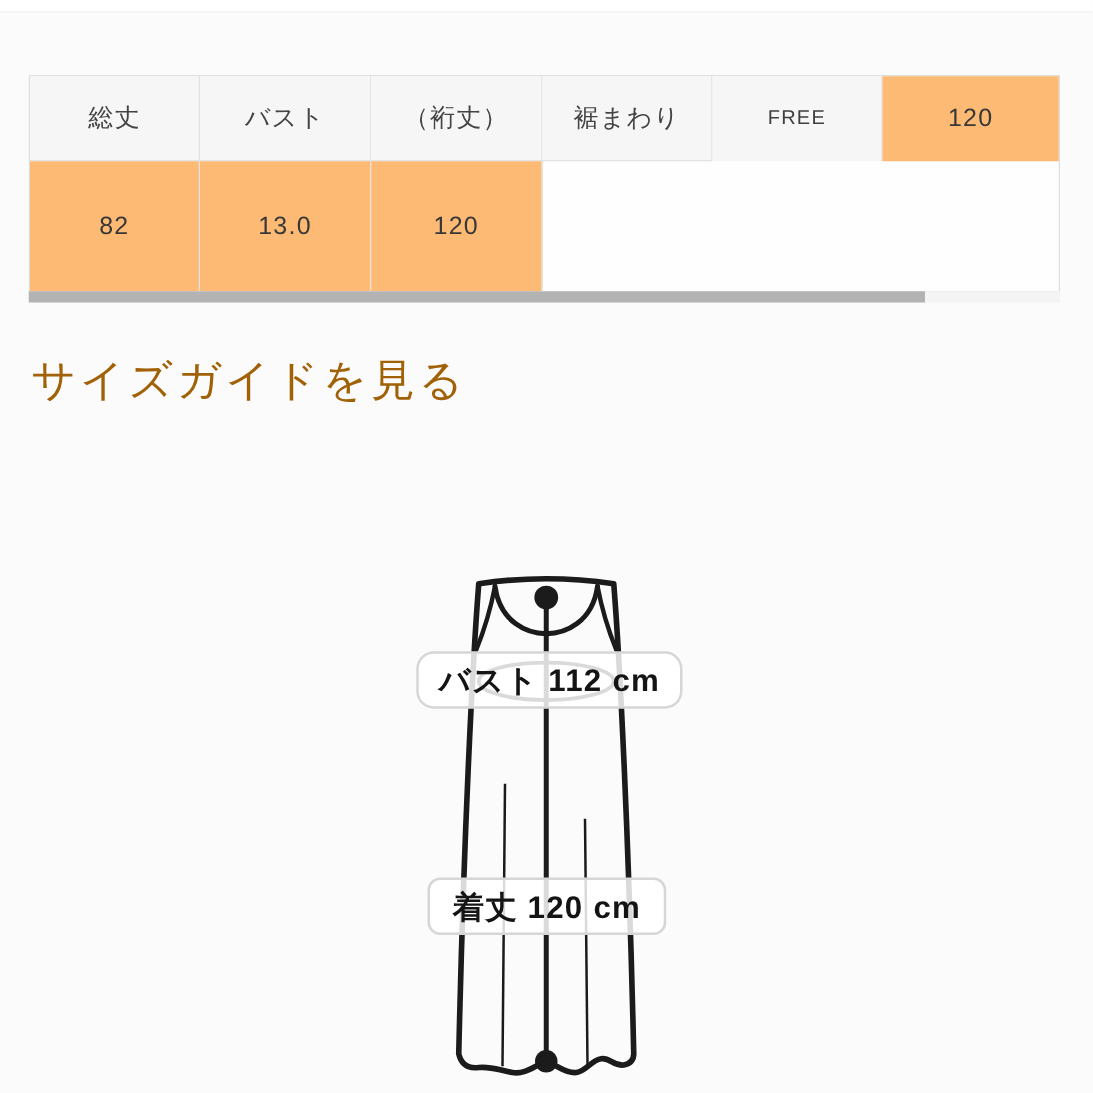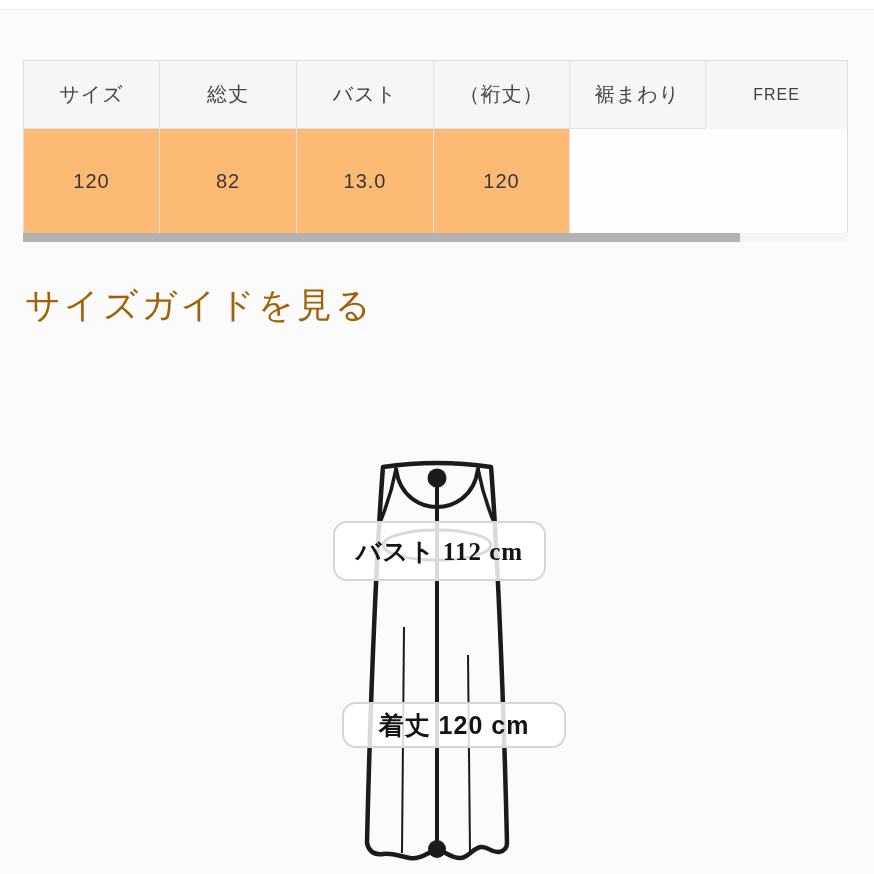--- a/index.html
+++ b/index.html
@@ -53,30 +53,29 @@
   
   .dress-svg{position:absolute;left:330px;top:450px;width:230px;height:424px;}
   .measure-pill{
     position:absolute;
     border:2px solid #d6d6d6;border-radius:14px;
     background:rgba(255,255,255,0.84);
     display:flex;align-items:center;justify-content:center;
     font-weight:bold;font-size:25px;letter-spacing:1px;color:#141414;
     box-sizing:border-box;
   }
-  .pill-bust{left:333px;top:521px;width:213px;height:60px;font-family:Liberation Serif, serif;}
-  .pill-length{left:342px;top:702px;width:224px;height:46px;}
+  .pill-bust{left:333px;top:521px;width:213px;height:46px;}
+  .pill-length{left:342px;top:702px;width:191px;height:46px;border-radius:10px;}
 </style>
 </head>
 <body>
 
 <div class="top-strip"></div>
 
 <div class="table-wrap">
-  <div class="cell hdr">サイズ</div>
   <div class="cell hdr">総丈</div>
   <div class="cell hdr">バスト</div>
   <div class="cell hdr">（裄丈）</div>
   <div class="cell hdr">裾まわり</div>
 
   <div class="cell rowhead">FREE</div>
   <div class="cell val">120</div>
   <div class="cell val">82</div>
   <div class="cell val">13.0</div>
   <div class="cell val">120</div>

